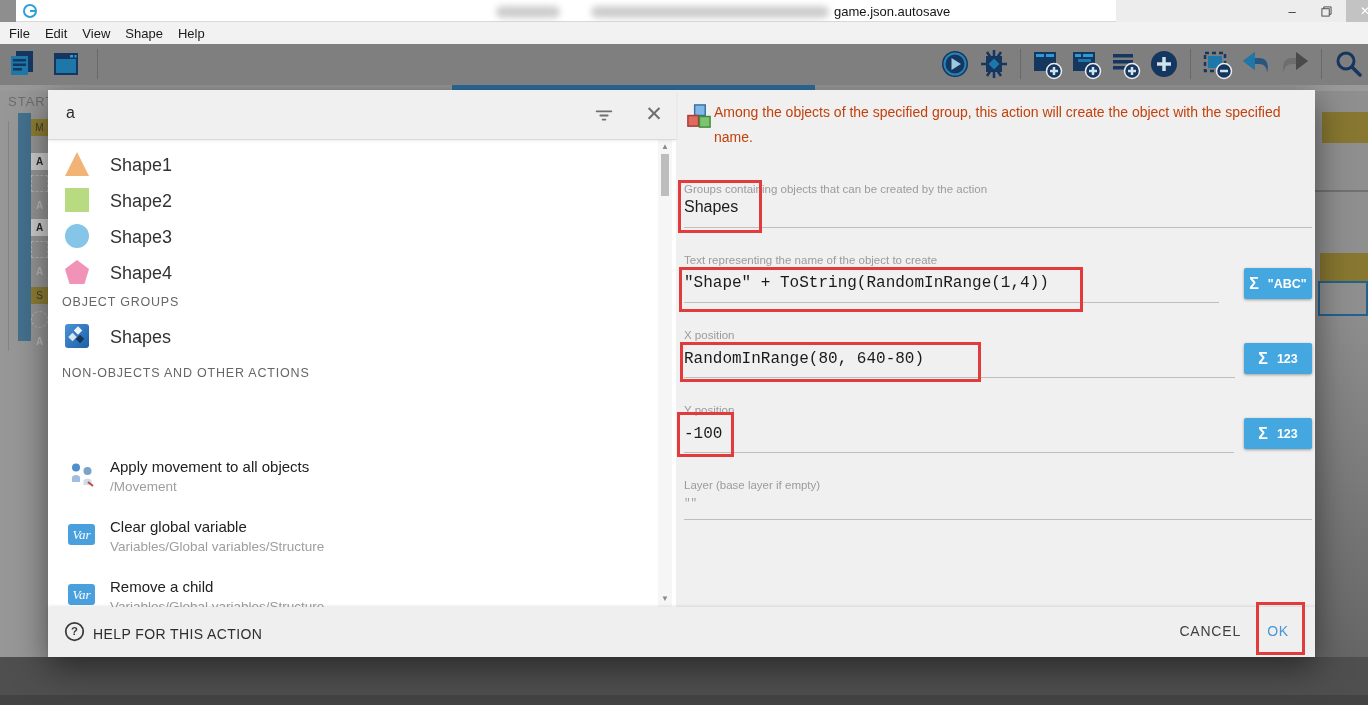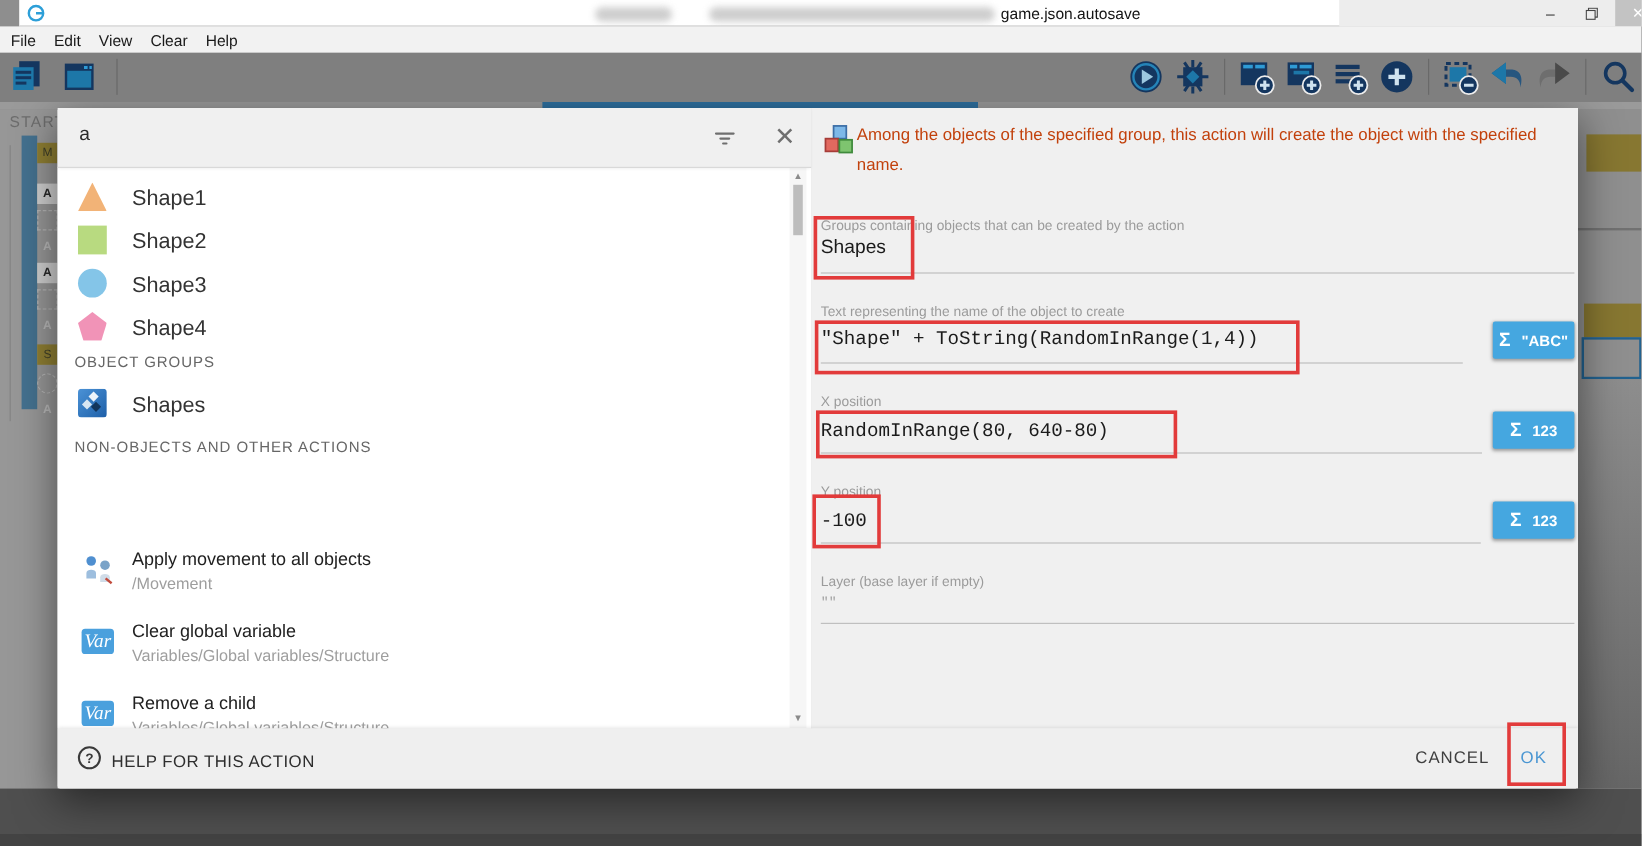--- a/index.html
+++ b/index.html
@@ -70,21 +70,21 @@
   .shape-circle { border-radius:50%; }
   .shape-pentagon { clip-path:polygon(50% 0,100% 38%,81% 100%,19% 100%,0 38%); }
   .list-header { left:14px; font-size:12.5px; color:#666666; letter-spacing:.8px; }
   .action-row { left:0; width:607px; height:54px; }
   .action-row.selected { background:#e0e0e0; }
   .action-icon { left:20px; top:13px; width:28px; height:28px; }
   .action-title { left:62px; top:10px; font-size:15px; color:#212121; }
   .action-path { left:62px; top:31px; font-size:13.5px; color:#9e9e9e; }
   .var-badge { width:27px; height:21px; background:#4aa0dd; border-radius:3px; color:#fff; display:flex;
                align-items:center; justify-content:center; font-family:"Liberation Serif",serif;
-               font-style:italic; font-size:16px; }
+               font-style:italic; font-size:13px; }
   .scrollbar { left:610px; top:0; width:14px; height:467px; background:#f6f6f6; }
   .scroll-arrow { left:3px; width:8px; height:8px; font-size:8px; color:#8a8a8a; line-height:8px; text-align:center; }
   .scroll-thumb { left:3px; top:14px; width:8px; height:42px; background:#bdbdbd; }
 
   .vdivider { left:628px; top:0; width:1px; height:517px; background:#dddddd; }
 
   .right-pane { left:628px; top:0; width:639px; height:517px; background:#f0f0f0; }
   .desc-icon { left:9px; top:13px; width:27px; height:27px; }
   .desc-text { left:38px; top:10px; width:600px; font-size:14px; line-height:25px; color:#c2410c; }
   .fld-label { left:8px; font-size:11.5px; color:#9b9b9b; }
@@ -128,21 +128,21 @@
           <path d="M3 3V1h8v8h-2" fill="none" stroke="#444"></path>
         </svg>
     </div>
     <div class="abs ctl ctl-close">✕</div>
   </div>
 
   <div class="abs menubar">
     <span class="menu-item">File</span>
     <span class="menu-item">Edit</span>
     <span class="menu-item">View</span>
-    <span class="menu-item">Clear</span>
+    <span class="menu-item">Shape</span>
     <span class="menu-item">Help</span>
   </div>
 
   <div class="abs toolbar">
     <div class="abs tb-left">
       <span class="tb-icon">
         <svg width="32" height="32" viewBox="0 0 32 32">
             <rect x="10" y="3" width="17" height="21" fill="#14365f"></rect>
             <rect x="5" y="8" width="17" height="19" fill="#1d77a8"></rect>
             <rect x="7" y="11" width="13" height="2.5" fill="#14365f"></rect>

